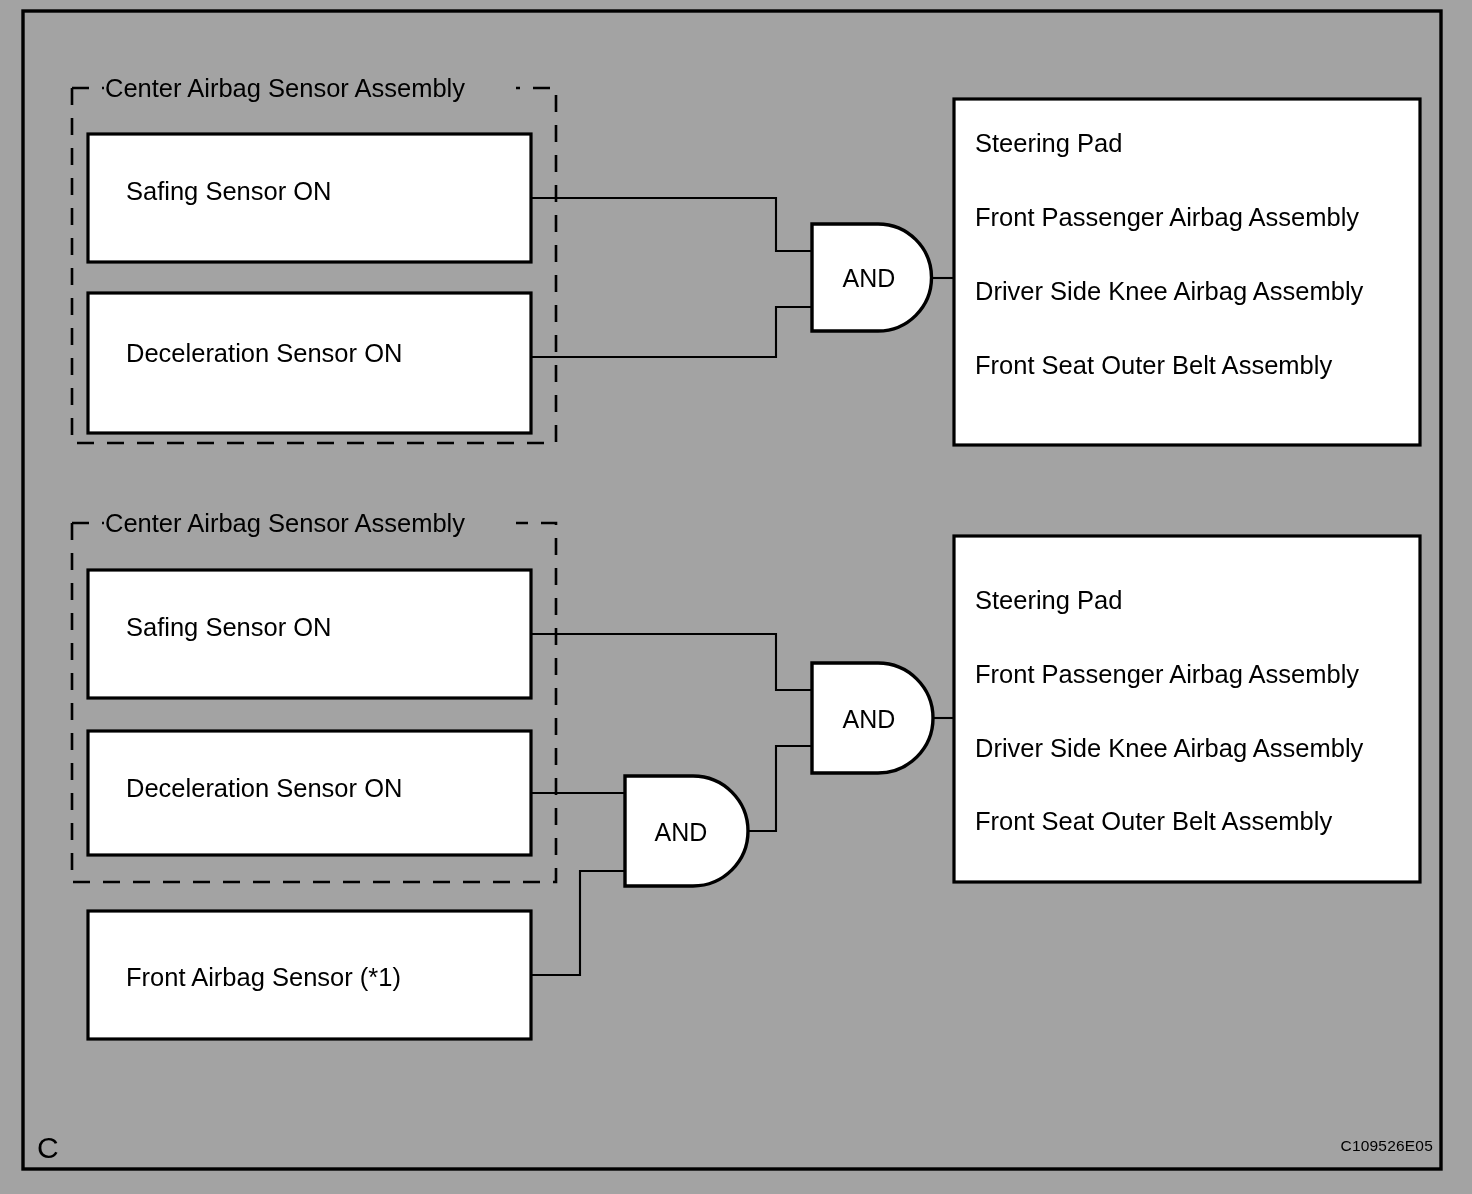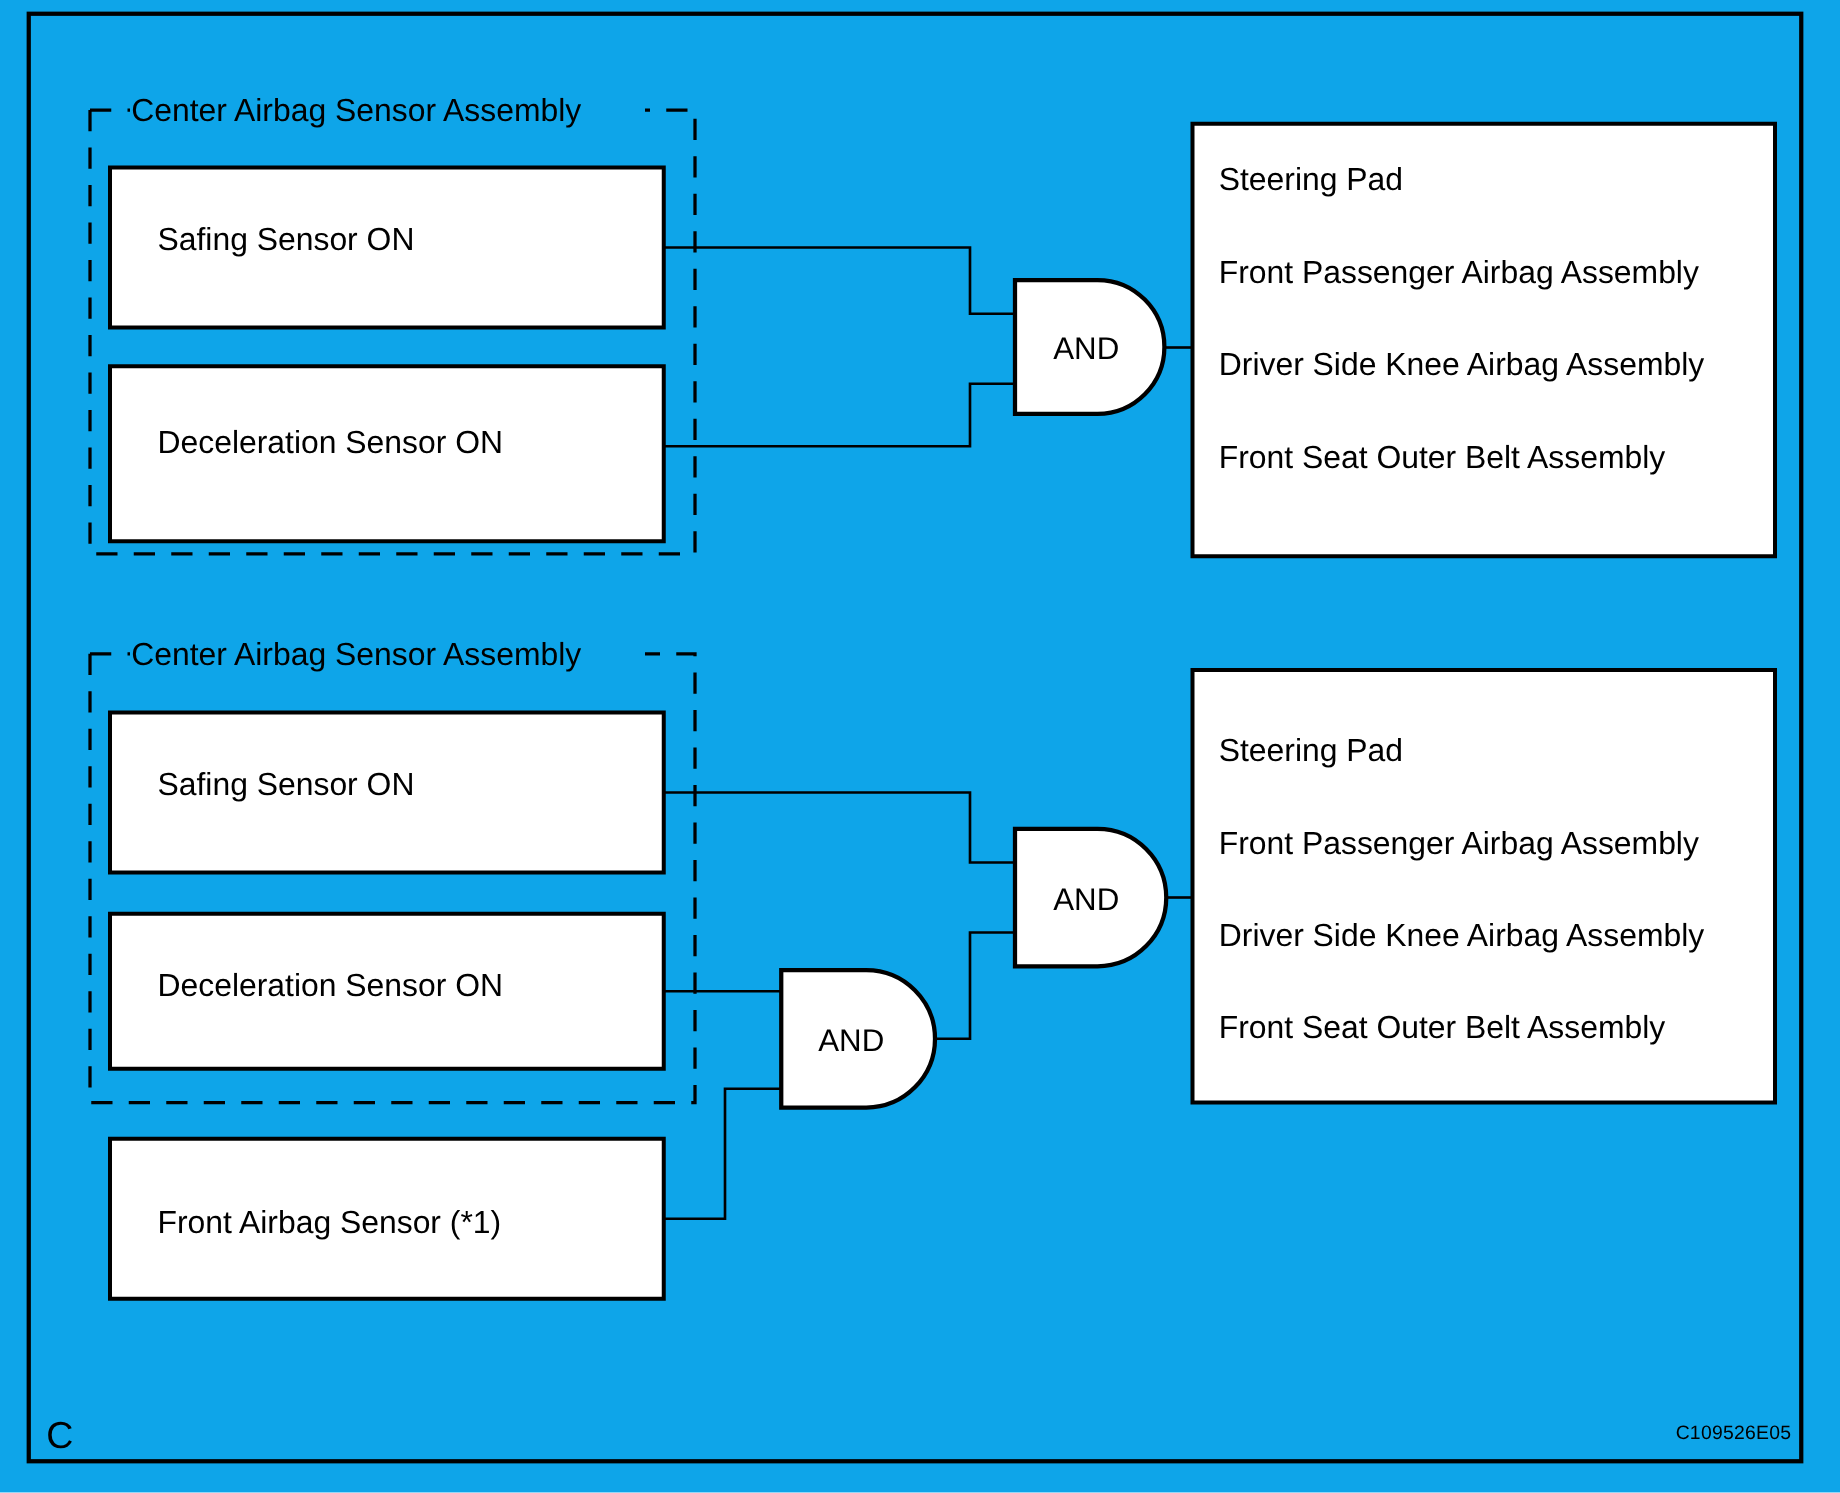--- a/index.html
+++ b/index.html
@@ -9,21 +9,21 @@
     background: #ffffff;
   }
   body {
     font-family: "Liberation Sans", sans-serif;
     color: #000000;
   }
   #page {
     position: relative;
     width: 1472px;
     height: 1194px;
-    background: #0ea5e9;
+    background: #a3a3a3;
     overflow: hidden;
   }
   svg.diagram {
     position: absolute;
     left: 0;
     top: 0;
     width: 1472px;
     height: 1194px;
   }
   .wire, .boxline {

